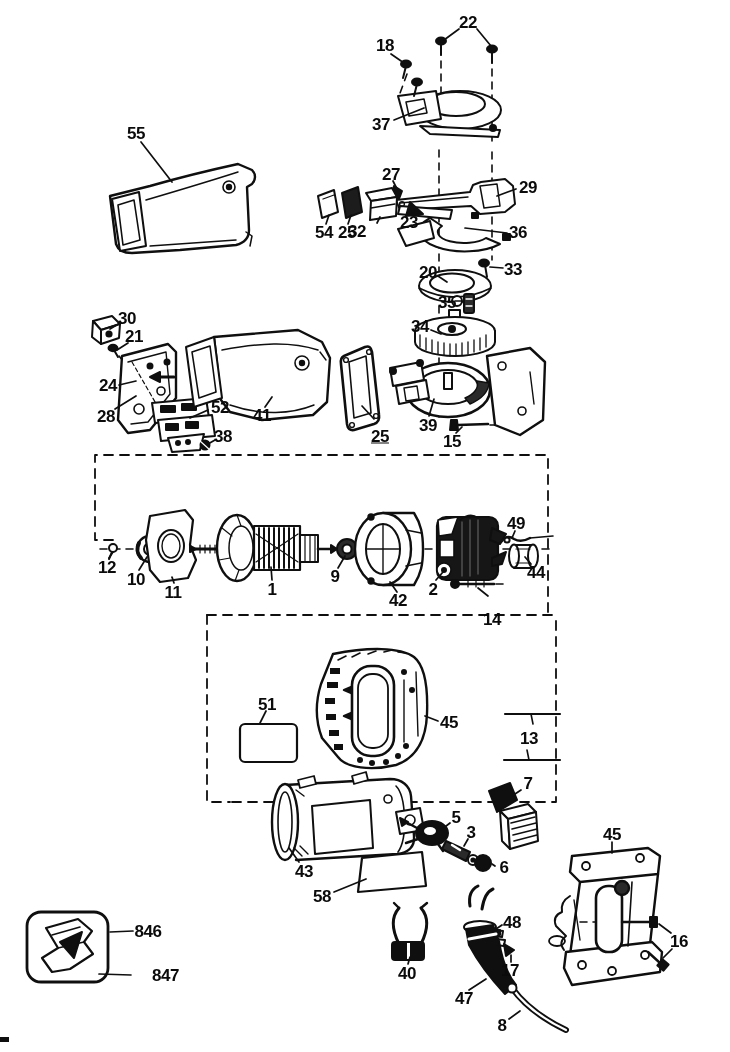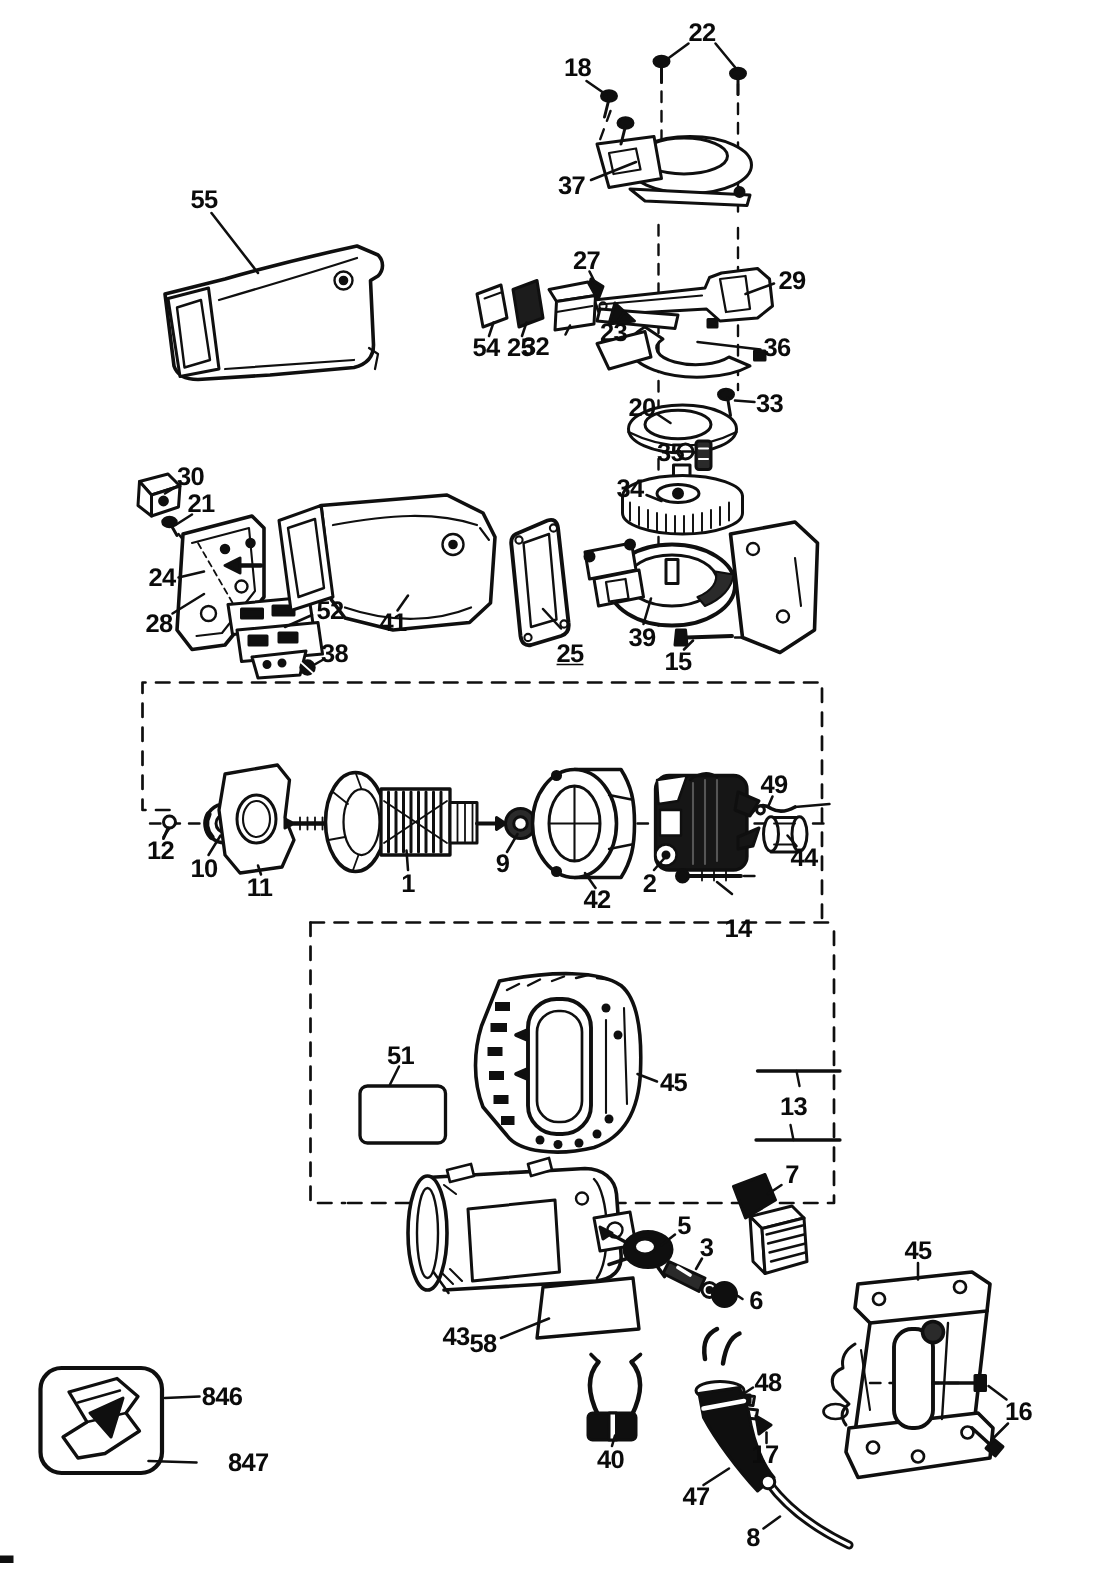--- a/index.html
+++ b/index.html
@@ -558,21 +558,21 @@
       <div class="part-label" style="left: 335px; top: 576px;">9</div>
       <div class="part-label" style="left: 398px; top: 600px;">42</div>
       <div class="part-label" style="left: 433px; top: 589px;">2</div>
       <div class="part-label" style="left: 492px; top: 587px; margin-top: 32px;">14</div>
       <div class="part-label" style="left: 516px; top: 523px;">49</div>
       <div class="part-label" style="left: 536px; top: 572px;">44</div>
       <div class="part-label" style="left: 267px; top: 704px;">51</div>
       <div class="part-label" style="left: 449px; top: 722px;">45</div>
       <div class="part-label" style="left: 529px; top: 738px;">13</div>
       <div class="part-label" style="left: 528px; top: 783px;">7</div>
-      <div class="part-label" style="left: 304px; top: 871px; margin-top: 20px;">43</div>
+      <div class="part-label" style="left: 304px; top: 871px;">43</div>
       <div class="part-label" style="left: 456px; top: 817px;">5</div>
       <div class="part-label" style="left: 471px; top: 832px;">3</div>
       <div class="part-label" style="left: 504px; top: 867px;">6</div>
       <div class="part-label" style="left: 322px; top: 896px;">58</div>
       <div class="part-label" style="left: 612px; top: 834px;">45</div>
       <div class="part-label" style="left: 679px; top: 941px;">16</div>
       <div class="part-label" style="left: 407px; top: 973px;">40</div>
       <div class="part-label" style="left: 512px; top: 922px;">48</div>
       <div class="part-label" style="left: 510px; top: 970px;">17</div>
       <div class="part-label" style="left: 464px; top: 998px; text-align: center;">47</div>

